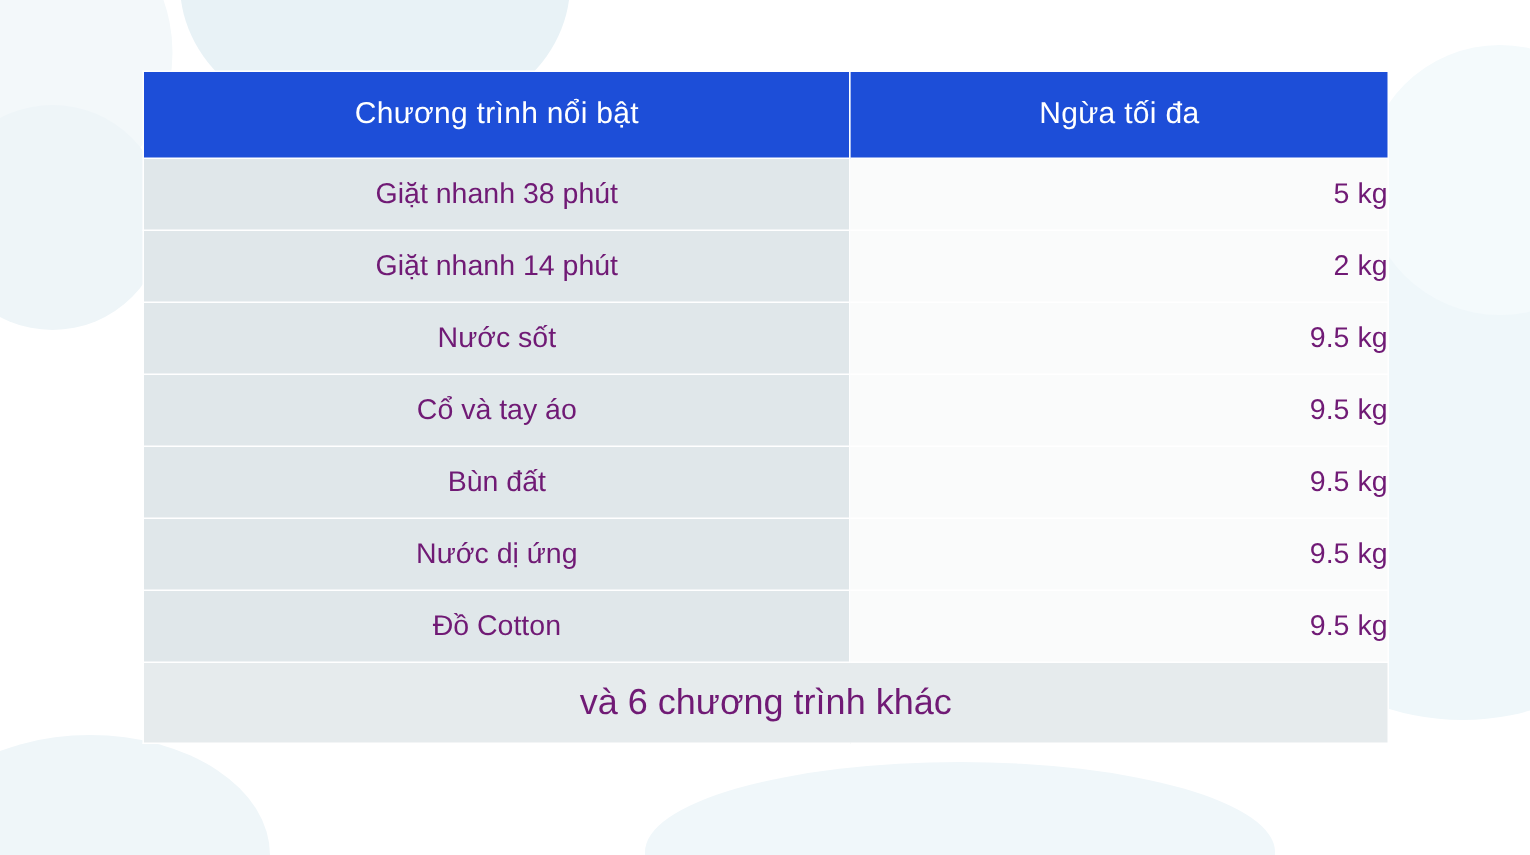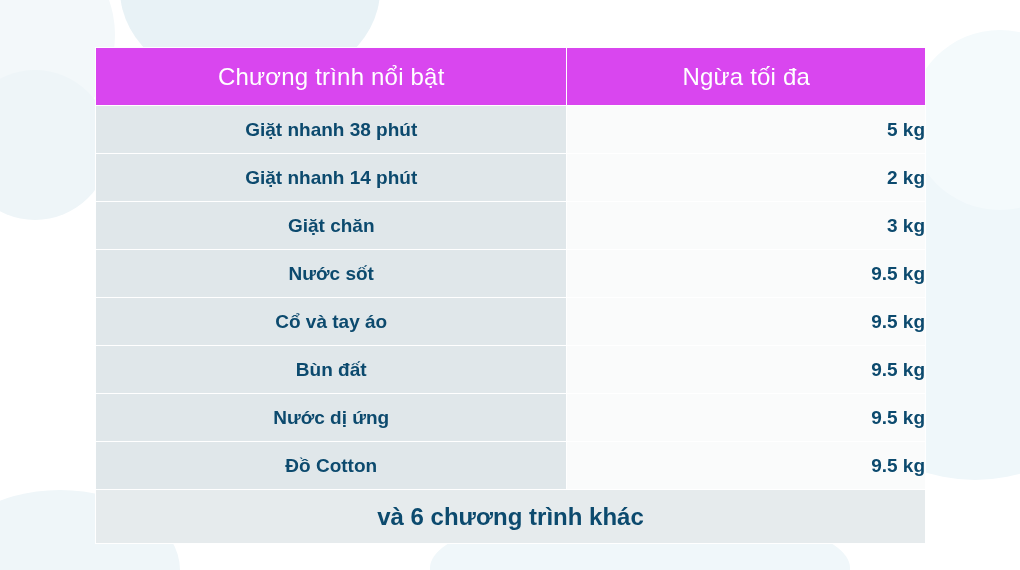--- a/index.html
+++ b/index.html
@@ -86,28 +86,28 @@
     table-layout: fixed;
   }
   table.spec-table th,
   table.spec-table td {
     border: 1px solid #ffffff;
     padding: 0;
     height: 47px;
     text-align: center;
     vertical-align: middle;
     font-size: 19px;
-    font-weight: 700;
-    color: #0c4a6e;
+    font-weight: 400;
+    color: #701a75;
   }
   table.spec-table thead th {
-    background: #d946ef;
+    background: #1d4ed8;
     color: #ffffff;
     height: 57px;
-    font-size: 24px;
+    font-size: 20px;
     font-weight: 400;
     letter-spacing: 0.2px;
   }
   table.spec-table tbody td.col-left {
     background: #e0e7ea;
   }
   table.spec-table tbody td.col-right {
     background: #fafbfb;
     text-align: right;
   }
@@ -145,24 +145,20 @@
     <tbody>
       <tr>
         <td class="col-left">Giặt nhanh 38 phút</td>
         <td class="col-right">5 kg</td>
       </tr>
       <tr>
         <td class="col-left">Giặt nhanh 14 phút</td>
         <td class="col-right">2 kg</td>
       </tr>
       <tr>
-        <td class="col-left">Giặt chăn</td>
-        <td class="col-right">3 kg</td>
-      </tr>
-      <tr>
         <td class="col-left">Nước sốt</td>
         <td class="col-right">9.5 kg</td>
       </tr>
       <tr>
         <td class="col-left">Cổ và tay áo</td>
         <td class="col-right">9.5 kg</td>
       </tr>
       <tr>
         <td class="col-left">Bùn đất</td>
         <td class="col-right">9.5 kg</td>

